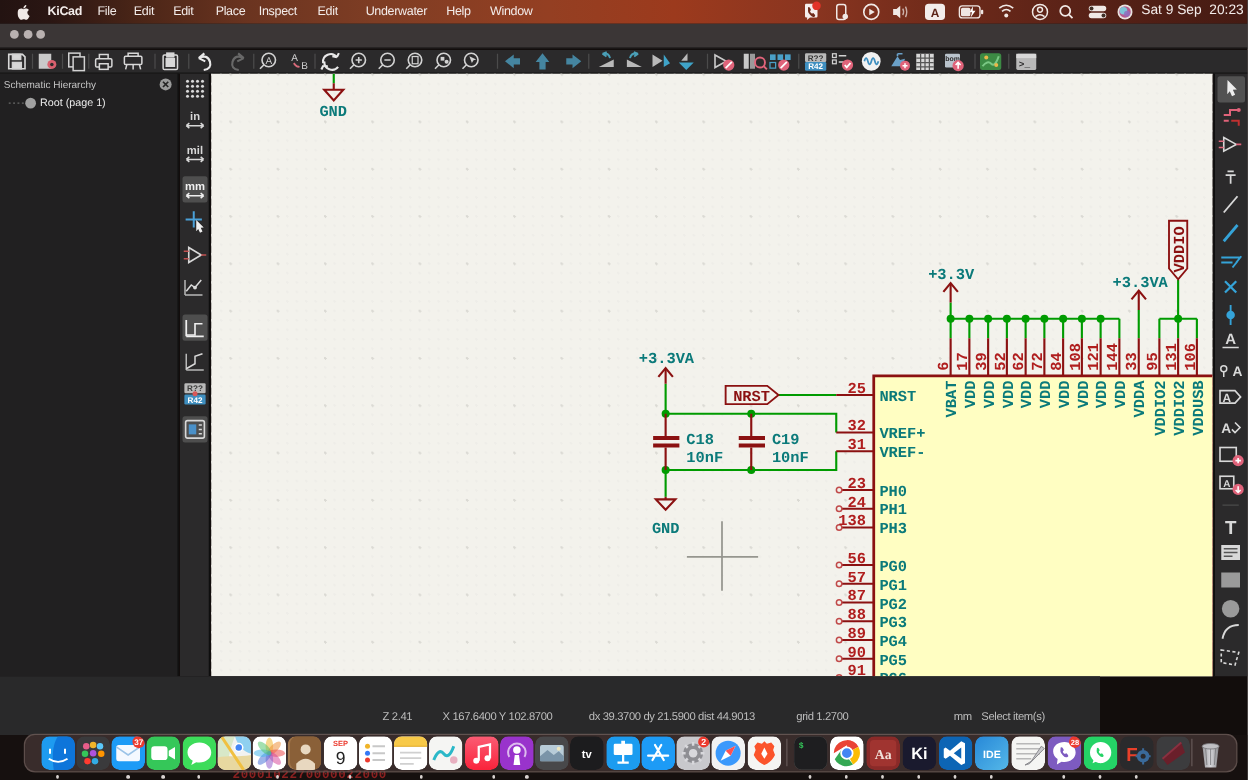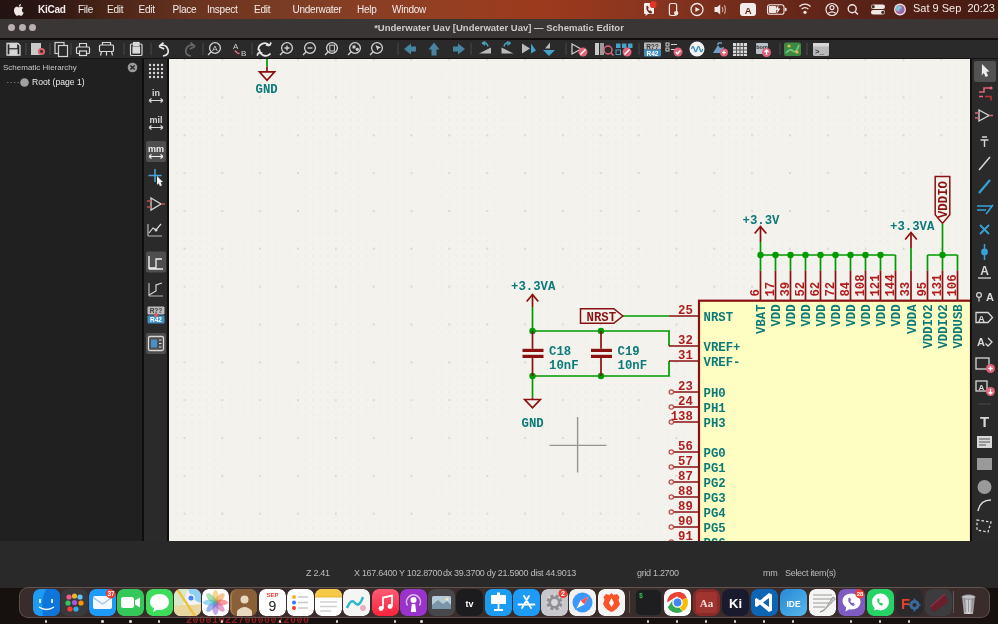--- a/index.html
+++ b/index.html
@@ -22,21 +22,21 @@
 #lefttools{left:144px;top:59px;width:24px;height:482px;background:#2b2a2b;border-right:1px solid #0e0e0e}
 #canvas{left:169px;top:59px;width:801px;height:482px;background:#f3f2ec;
  background-image:
   radial-gradient(circle at 1px 1px,#dbdad4 0,#dbdad4 1.05px,transparent 1.05px),
   radial-gradient(circle at 1px 1px,#eeede8 0,#eeede8 0.95px,transparent 0.95px);
  background-size:37.85px 37.85px,7.57px 7.57px;
  background-position:14.5px 37.45px,6.93px 7.17px;
  overflow:hidden}
 #righttools{left:971px;top:59px;width:27px;height:482px;background:#2b2a2b;border-left:1px solid #0e0e0e}
 
-#statusbar{left:0;top:541px;width:998px;height:47px;background:#29292a;color:#bcbcbc;font-size:9px}
+#statusbar{left:0;top:541px;width:880px;height:47px;background:#29292a;color:#bcbcbc;font-size:9px}
 #statusbar span{position:absolute;top:27px;white-space:nowrap;letter-spacing:-0.3px}
 
 #dockzone{left:0;top:588px;width:998px;height:36px;background:#16100f}
 #dock{position:absolute;left:19px;top:586.5px;width:971px;height:31.5px;background:rgba(70,56,54,0.72);border:1px solid rgba(150,130,125,0.4);border-radius:9px}
 .dk{position:absolute;top:589px;width:27px;height:27px;border-radius:6.5px;overflow:hidden}
 .dkdot{position:absolute;top:620px;width:2.6px;height:2.6px;border-radius:50%;background:#d8d2d0}
 .ddiv{position:absolute;top:591px;width:1px;height:22px;background:rgba(200,190,185,0.3)}
 </style>
 </head>
 <body>
@@ -111,21 +111,20 @@
       <circle cx="1.6" cy="1.4" r="2.4" fill="#8e6fc0" opacity="0.85"></circle>
     </g>
   </svg>
   <span class="mi" style="left:913px;top:3px;font-size:11px;letter-spacing:0">Sat 9 Sep&nbsp;&nbsp;20:23</span>
 </div>
 
 <div class="abs" id="titlebar"></div>
 <div class="dot" style="left:8px" id="d1"></div>
 <div class="dot" style="left:18.5px"></div>
 <div class="dot" style="left:28.5px"></div>
-<div id="title-text">*Underwater Uav [Underwater Uav] — Schematic Editor</div>
 
 <div class="abs" id="toolbar"></div>
 <svg class="abs" style="left:0;top:40px" width="998" height="18" viewBox="0 0 998 18">
   <g stroke="#d2d2d2" fill="none" stroke-width="1.3">
 
     <g>
           <path d="M7,3.5 h11 l2,2 v9.5 h-13 Z" fill="none" stroke="#d8d8d8" stroke-width="1.3"></path>
           <rect x="10" y="3.5" width="6.5" height="4" fill="#d8d8d8"></rect>
           <rect x="10" y="10" width="7" height="5" fill="#d8d8d8"></rect>
         </g>
@@ -650,21 +649,21 @@
   <circle cx="13.5" cy="428" r="7" fill="#9a9a9a"></circle>
 
   <path d="M7,452 q2,-11 13,-11" fill="none" stroke="#d8d8d8" stroke-width="1.5"></path>
 
   <path d="M6,461 l14,2 l-3,10 l-11,-2 z" fill="none" stroke="#d8d8d8" stroke-width="1.3" stroke-dasharray="2.5,2"></path>
 </svg>
 
 <div class="abs" id="statusbar">
   <span style="left:306px">Z 2.41</span>
   <span style="left:354px">X 167.6400 Y 102.8700</span>
-  <span style="left:443px">dx 39.3700 dy 21.5900 dist 44.9013</span>
+  <span style="left:471px">dx 39.3700 dy 21.5900 dist 44.9013</span>
   <span style="left:637px">grid 1.2700</span>
   <span style="left:763px">mm</span>
   <span style="left:785px">Select item(s)</span>
 </div>
 
 <div class="abs" id="dockzone"></div>
 <div class="abs" style="left:186px;top:615px;width:150px;height:9px;overflow:hidden;font-family:'Liberation Mono';font-size:10px;font-weight:bold;color:#8b2020;letter-spacing:0.5px">2000102270000022000</div>
 <div id="dock"></div>
 <div id="dockicons">
 <div class="dk" style="left:32.5px"><svg width="27" height="27" viewBox="0 0 27 27">

